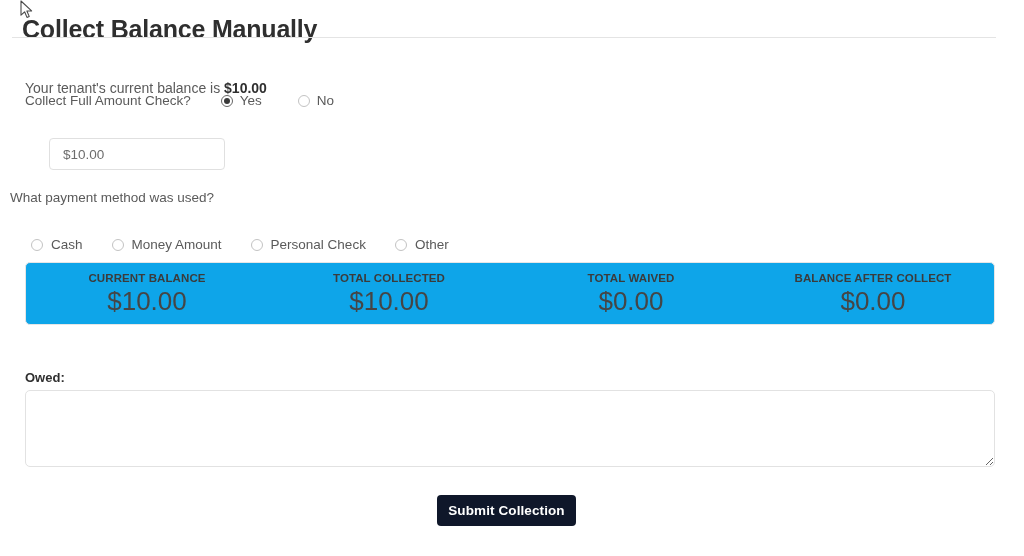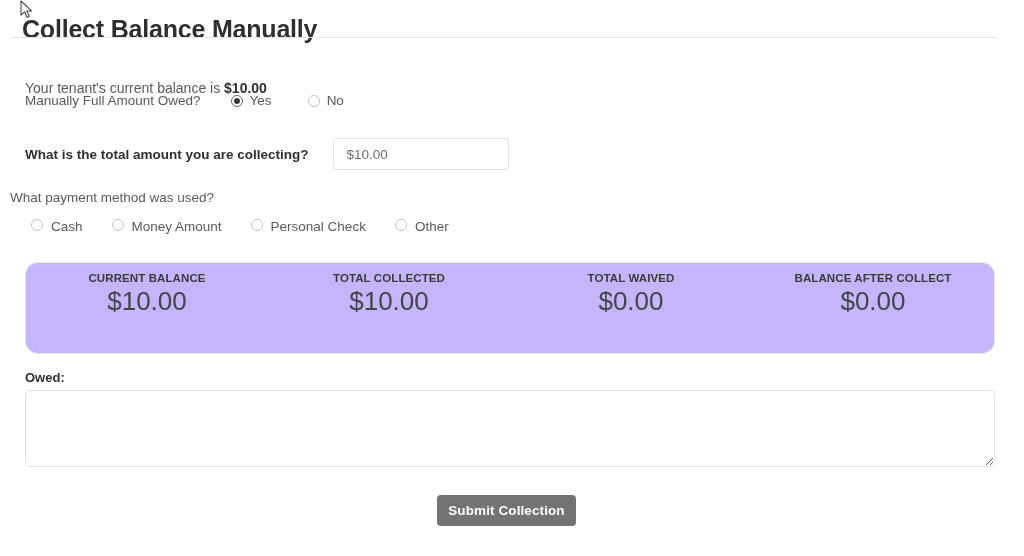--- a/index.html
+++ b/index.html
@@ -148,36 +148,37 @@
   .pm-options {
     position: absolute;
     left: 31px;
     top: 219px;
     display: flex;
     align-items: center;
     white-space: nowrap;
   }
   .pm-opt {
     display: flex;
-    align-items: flex-start;
+    align-items: center;
     margin-right: 29px;
+    margin-top: 18px;
   }
   .pm-opt .radio-label { margin-left: 8px; }
 
   
   .summary {
     position: absolute;
     left: 25px;
     top: 262px;
     width: 970px;
-    height: 92px;
-    box-sizing: border-box;
-    background: #c4b5fd;
+    height: 63px;
+    box-sizing: border-box;
+    background: #0ea5e9;
     border: 1px solid #e6e6e6;
-    border-radius: 13px;
+    border-radius: 5px;
     display: flex;
   }
   .summary-col {
     flex: 1 1 0;
     text-align: center;
     padding-top: 9px;
   }
   .summary-col .head {
     font-size: 11.5px;
     font-weight: bold;
@@ -223,21 +224,21 @@
   
   .submit-btn {
     position: absolute;
     left: 437px;
     top: 495px;
     width: 139px;
     height: 31px;
     box-sizing: border-box;
     border: none;
     border-radius: 4px;
-    background: #737373;
+    background: #0f172a;
     color: #ffffff;
     font-family: "Liberation Sans", sans-serif;
     font-size: 13.5px;
     font-weight: bold;
     letter-spacing: 0.1px;
     cursor: pointer;
   }
 
   
   .cursor {
@@ -255,33 +256,32 @@
 <div class="page">
 
   <h1 class="page-title">Collect Balance Manually</h1>
   <div class="title-rule"></div>
 
   <div class="balance-line">
     <span>Your tenant's current balance is </span><b>$10.00</b>
   </div>
 
   <div class="full-amount-row">
-    <span class="q">Manually Full Amount Owed?</span>
+    <span class="q">Collect Full Amount Check?</span>
     <span class="opt-yes">
       <span class="radio checked"></span>
       <span class="radio-label">Yes</span>
     </span>
     <span class="opt-no">
       <span class="radio"></span>
       <span class="radio-label">No</span>
     </span>
   </div>
 
   <div class="total-amount-row">
-    <span class="q">What is the total amount you are collecting?</span>
     <input class="amount-input" type="text" placeholder="$10.00" style="">
   </div>
 
   <div class="pm-label">What payment method was used?</div>
 
   <div class="pm-options">
     <span class="pm-opt">
       <span class="radio"></span>
       <span class="radio-label">Cash</span>
     </span>

